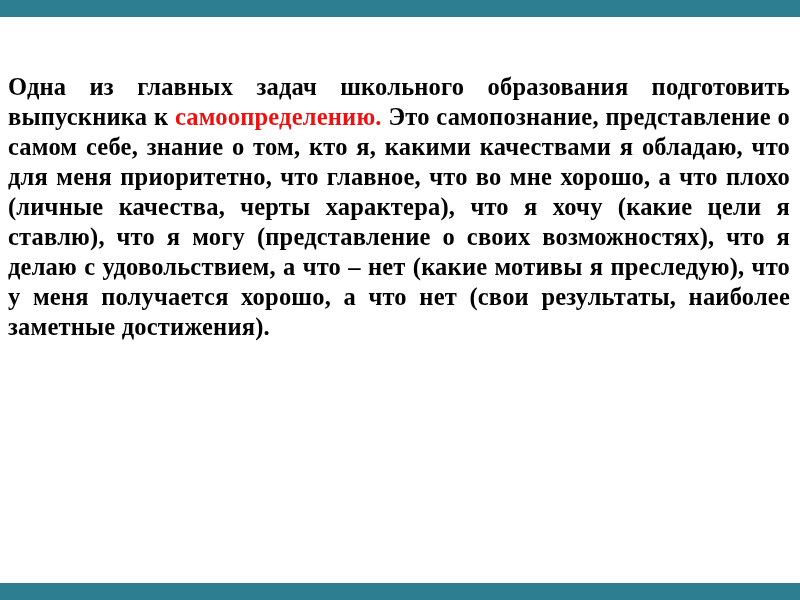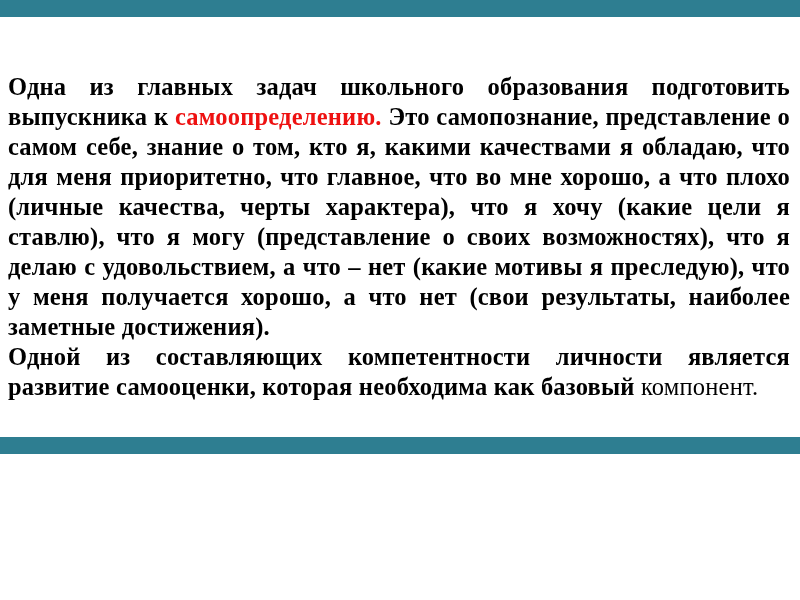--- a/index.html
+++ b/index.html
@@ -3,21 +3,21 @@
 <meta charset="utf-8">
 <style>
   html, body {
     margin: 0;
     padding: 0;
     background: #ffffff;
   }
   .slide {
     position: relative;
     width: 800px;
-    height: 454px;
+    height: 600px;
     background: #ffffff;
     overflow: hidden;
     font-family: "Liberation Serif", serif;
   }
   .accent-bar {
     position: absolute;
     left: 0;
     width: 800px;
     height: 17px;
   }
@@ -50,20 +50,17 @@
 <body>
 
 <div class="slide">
 
   <div class="accent-bar top" style="background-color: rgb(46, 126, 145);"></div>
 
   <div class="textblock">
     <p>
       <span>Одна из главных задач школьного образования подготовить выпускника к </span><span class="red-phrase" style="color: rgb(238, 17, 17);">самоопределению.</span><span> Это самопознание, представление о самом себе, знание о том, кто я, какими качествами я обладаю, что для меня приоритетно, что главное, что во мне хорошо, а что плохо (личные качества, черты характера), что я хочу (какие цели я ставлю), что я могу (представление о своих возможностях), что я делаю с удовольствием, а что – нет (какие мотивы я преследую), что у меня получается хорошо, а что нет (свои результаты, наиболее заметные достижения).</span>
     </p>
-    <p>
-      <span>Одной из составляющих компетентности личности является развитие самооценки, которая необходима как базовый </span><span class="regular-word">компонент.</span>
-    </p>
   </div>
 
   <div class="accent-bar bottom" style="background-color: rgb(46, 126, 145);"></div>
 
 </div>
 
 </body></html>

